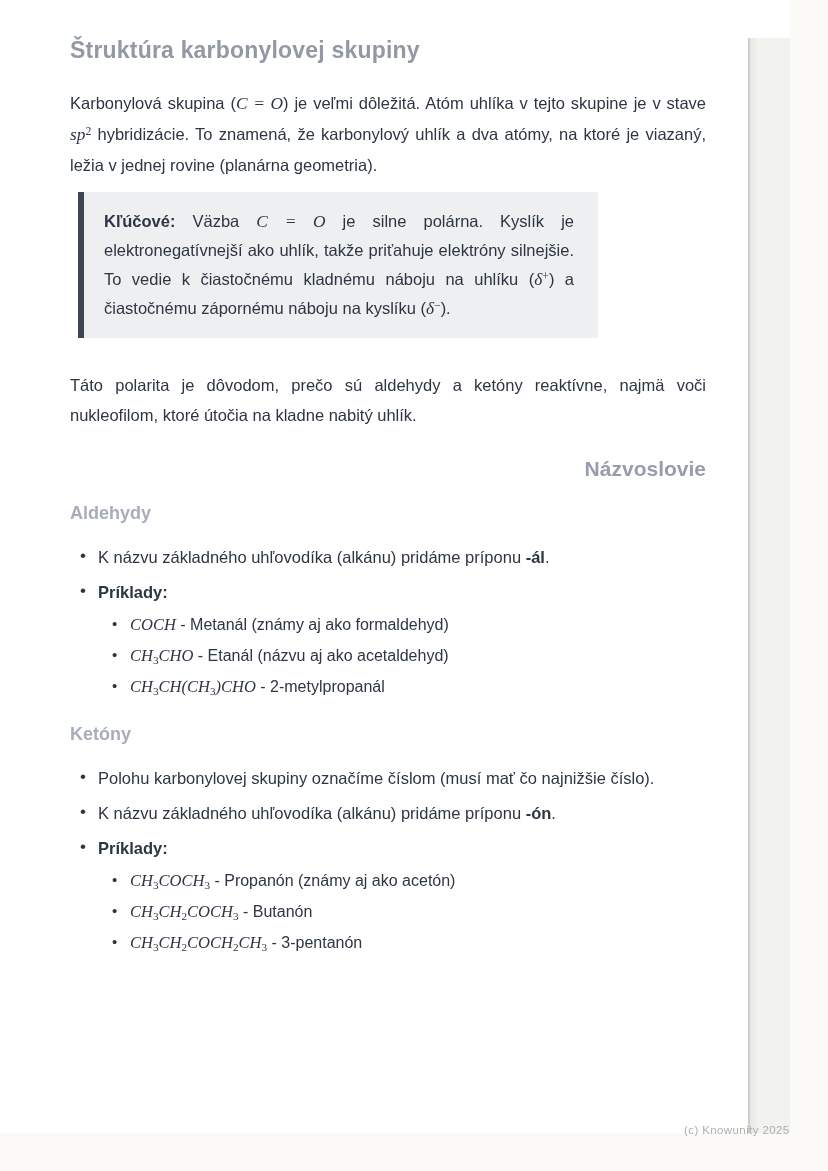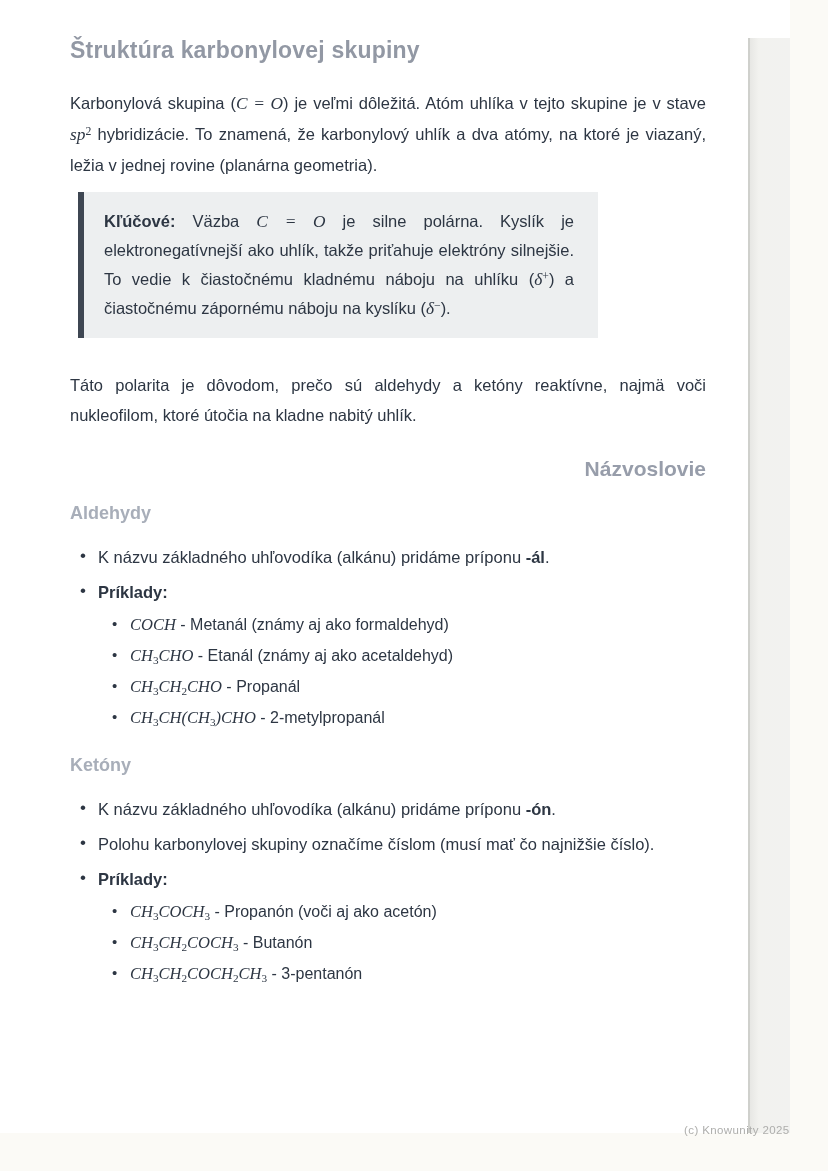--- a/index.html
+++ b/index.html
@@ -111,35 +111,34 @@
     <h2 class="section">Názvoslovie</h2>
 
 
     <h3 class="subsection">Aldehydy</h3>
 
     <ul class="rules">
       <li><span>K názvu základného uhľovodíka (alkánu) pridáme príponu </span><b>-ál</b><span>.</span></li>
       <li><span></span><b>Príklady:</b><span></span>
         <ul class="examples">
           <li><span class="math"><span>COCH</span></span><span> - Metanál (známy aj ako formaldehyd)</span></li>
-          <li><span class="math"><span>CH</span><sub>3</sub><span>CHO</span></span><span> - Etanál (známy aj ako acetaldehyd)</span></li>
-          <li><span class="math"><span>CH</span><sub>3</sub><span>CH</span><sub>2</sub><span>CHO</span></span><span> - Propanál</span></li>
+          <li><span class="math"><span>CH</span><sub>3</sub><span>CHO</span></span><span> - Etanál (názvu aj ako acetaldehyd)</span></li>
           <li><span class="math"><span>CH</span><sub>3</sub><span>CH(CH</span><sub>3</sub><span>)CHO</span></span><span> - 2-metylpropanál</span></li>
         </ul>
       </li>
     </ul>
 
     <h3 class="subsection" style="margin-top:26px;">Ketóny</h3>
 
     <ul class="rules">
+      <li><span>Polohu karbonylovej skupiny označíme číslom (musí mať čo najnižšie číslo).</span><b></b><span></span></li>
       <li><span>K názvu základného uhľovodíka (alkánu) pridáme príponu </span><b>-ón</b><span>.</span></li>
-      <li><span>Polohu karbonylovej skupiny označíme číslom (musí mať čo najnižšie číslo).</span><b></b><span></span></li>
       <li><span></span><b>Príklady:</b><span></span>
         <ul class="examples">
-          <li><span class="math"><span>CH</span><sub>3</sub><span>COCH</span><sub>3</sub></span><span> - Propanón (voči aj ako acetón)</span></li>
+          <li><span class="math"><span>CH</span><sub>3</sub><span>COCH</span><sub>3</sub></span><span> - Propanón (známy aj ako acetón)</span></li>
           <li><span class="math"><span>CH</span><sub>3</sub><span>CH</span><sub>2</sub><span>COCH</span><sub>3</sub></span><span> - Butanón</span></li>
           <li><span class="math"><span>CH</span><sub>3</sub><span>CH</span><sub>2</sub><span>COCH</span><sub>2</sub><span>CH</span><sub>3</sub></span><span> - 3-pentanón</span></li>
         </ul>
       </li>
     </ul>
 
   </div>
 
   <div class="watermark">(c) Knowunity 2025</div>
 </div>

